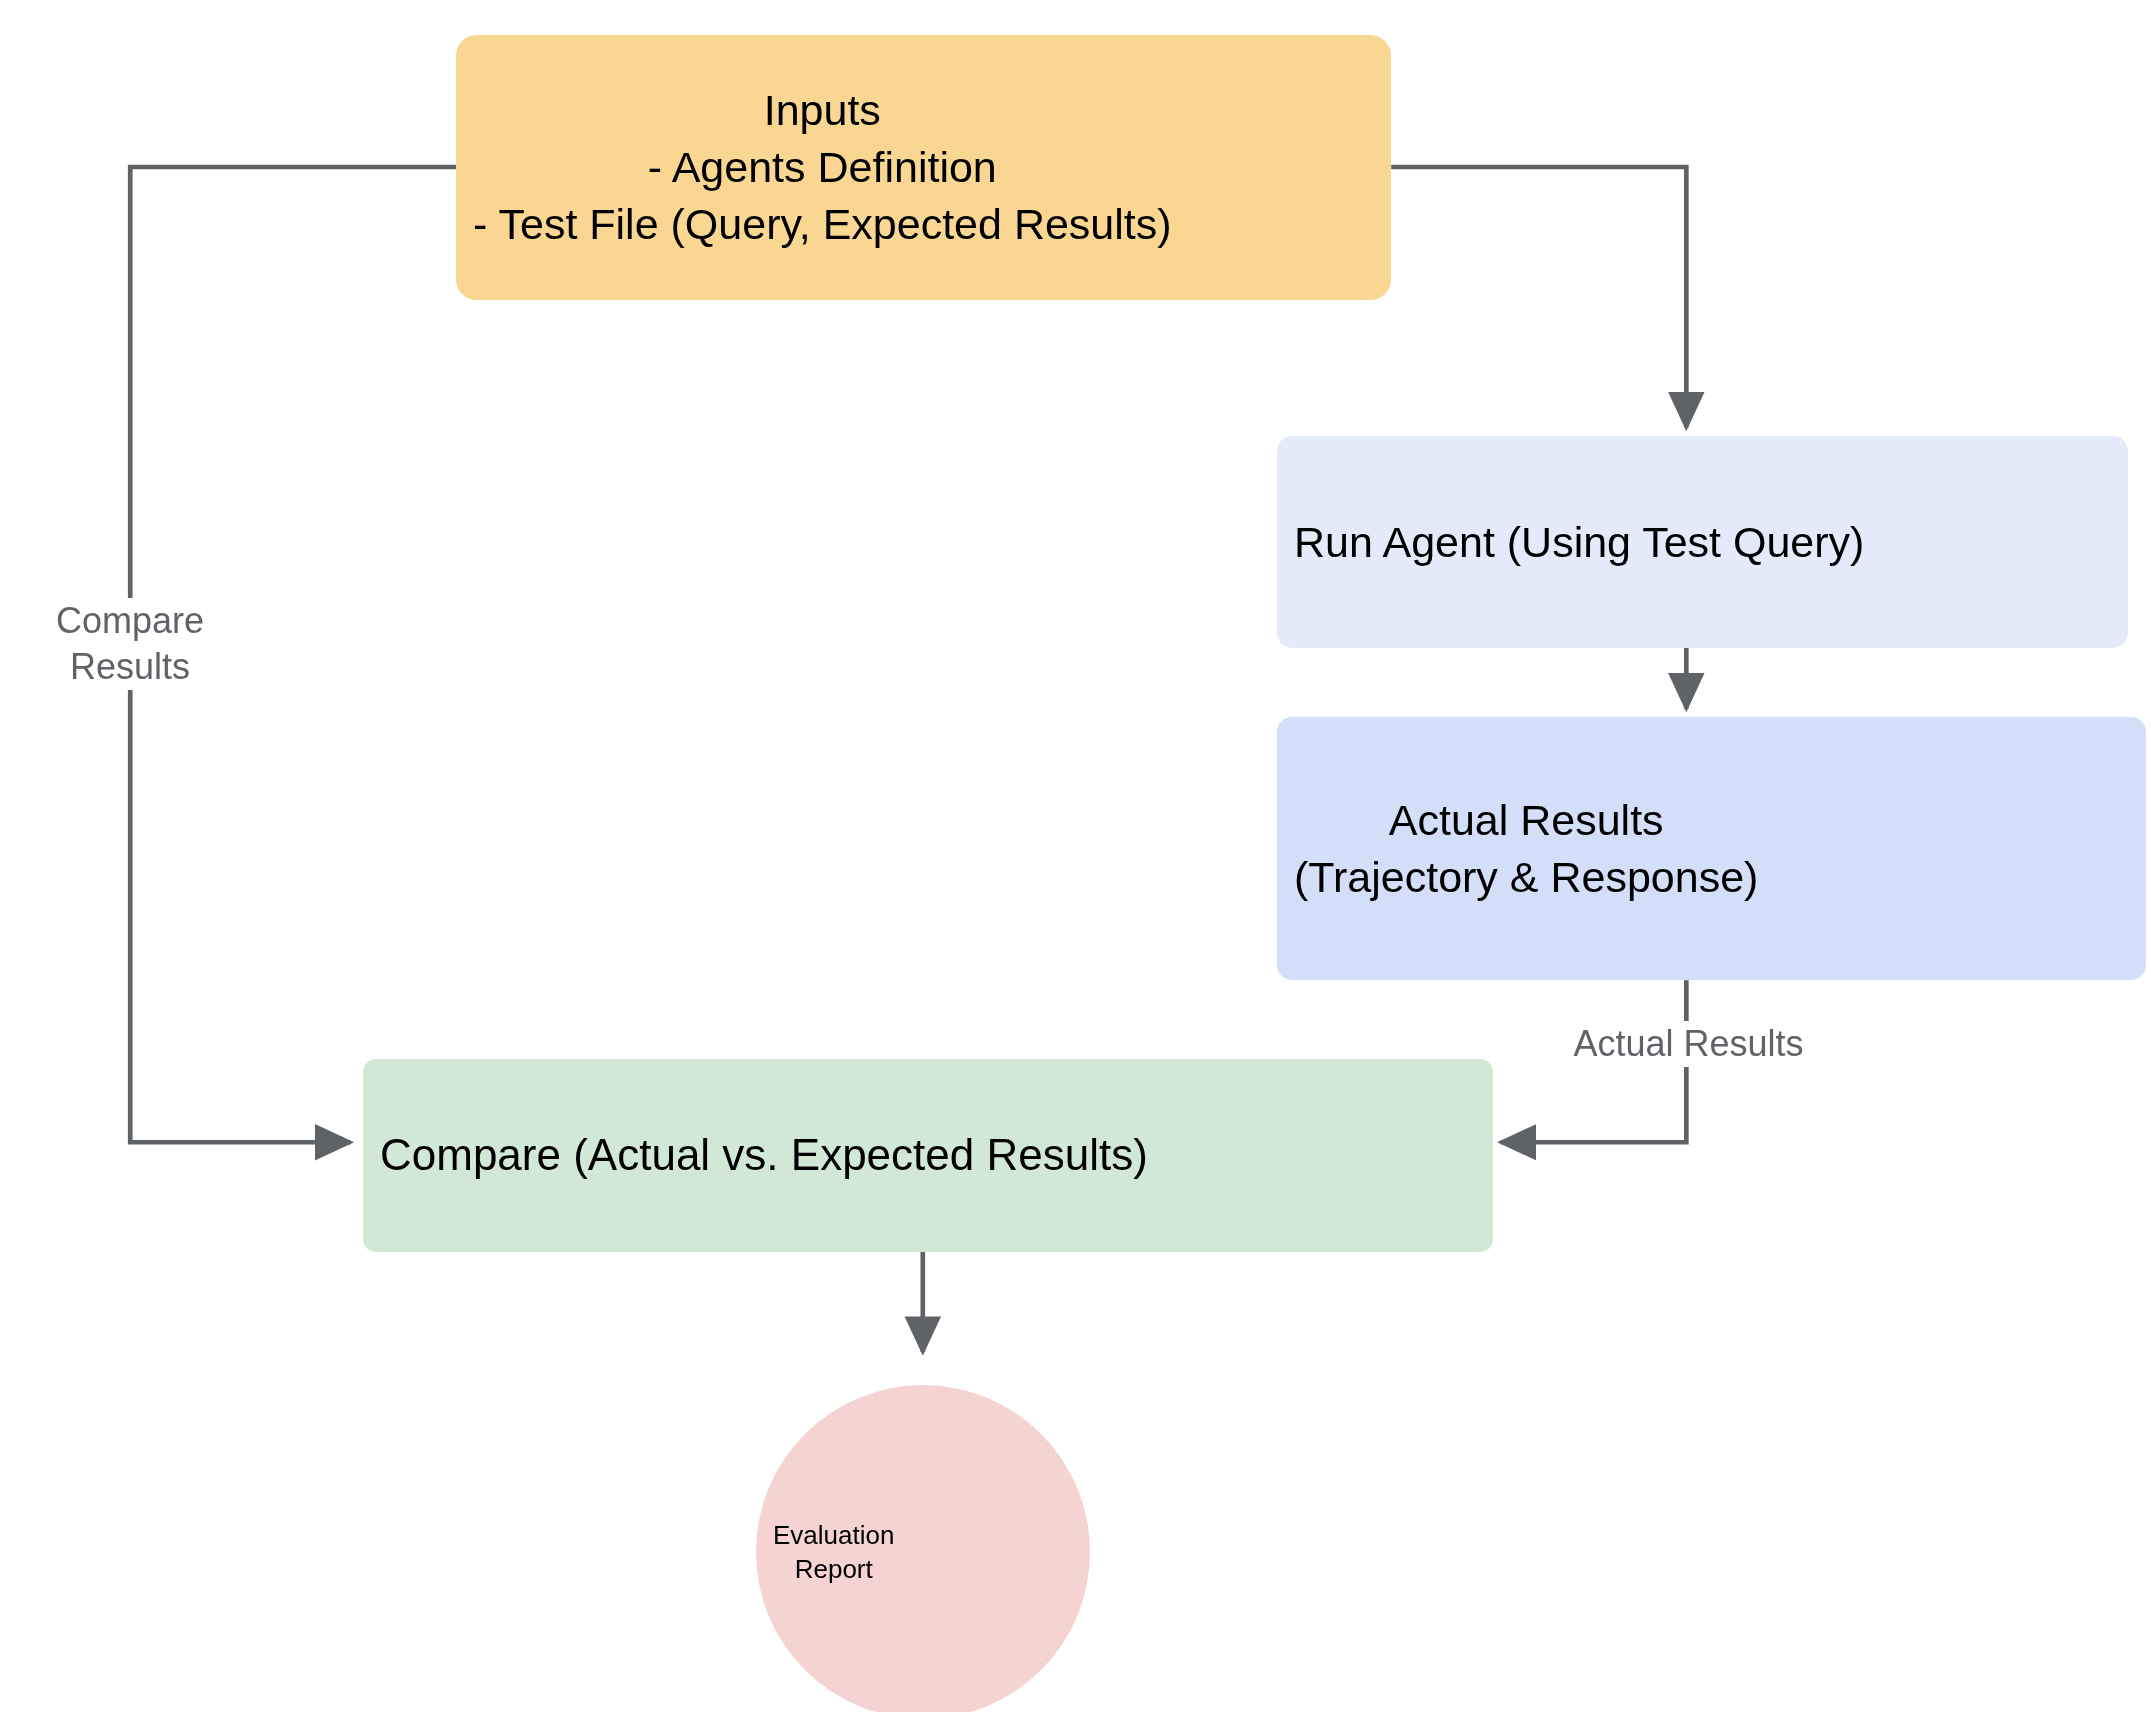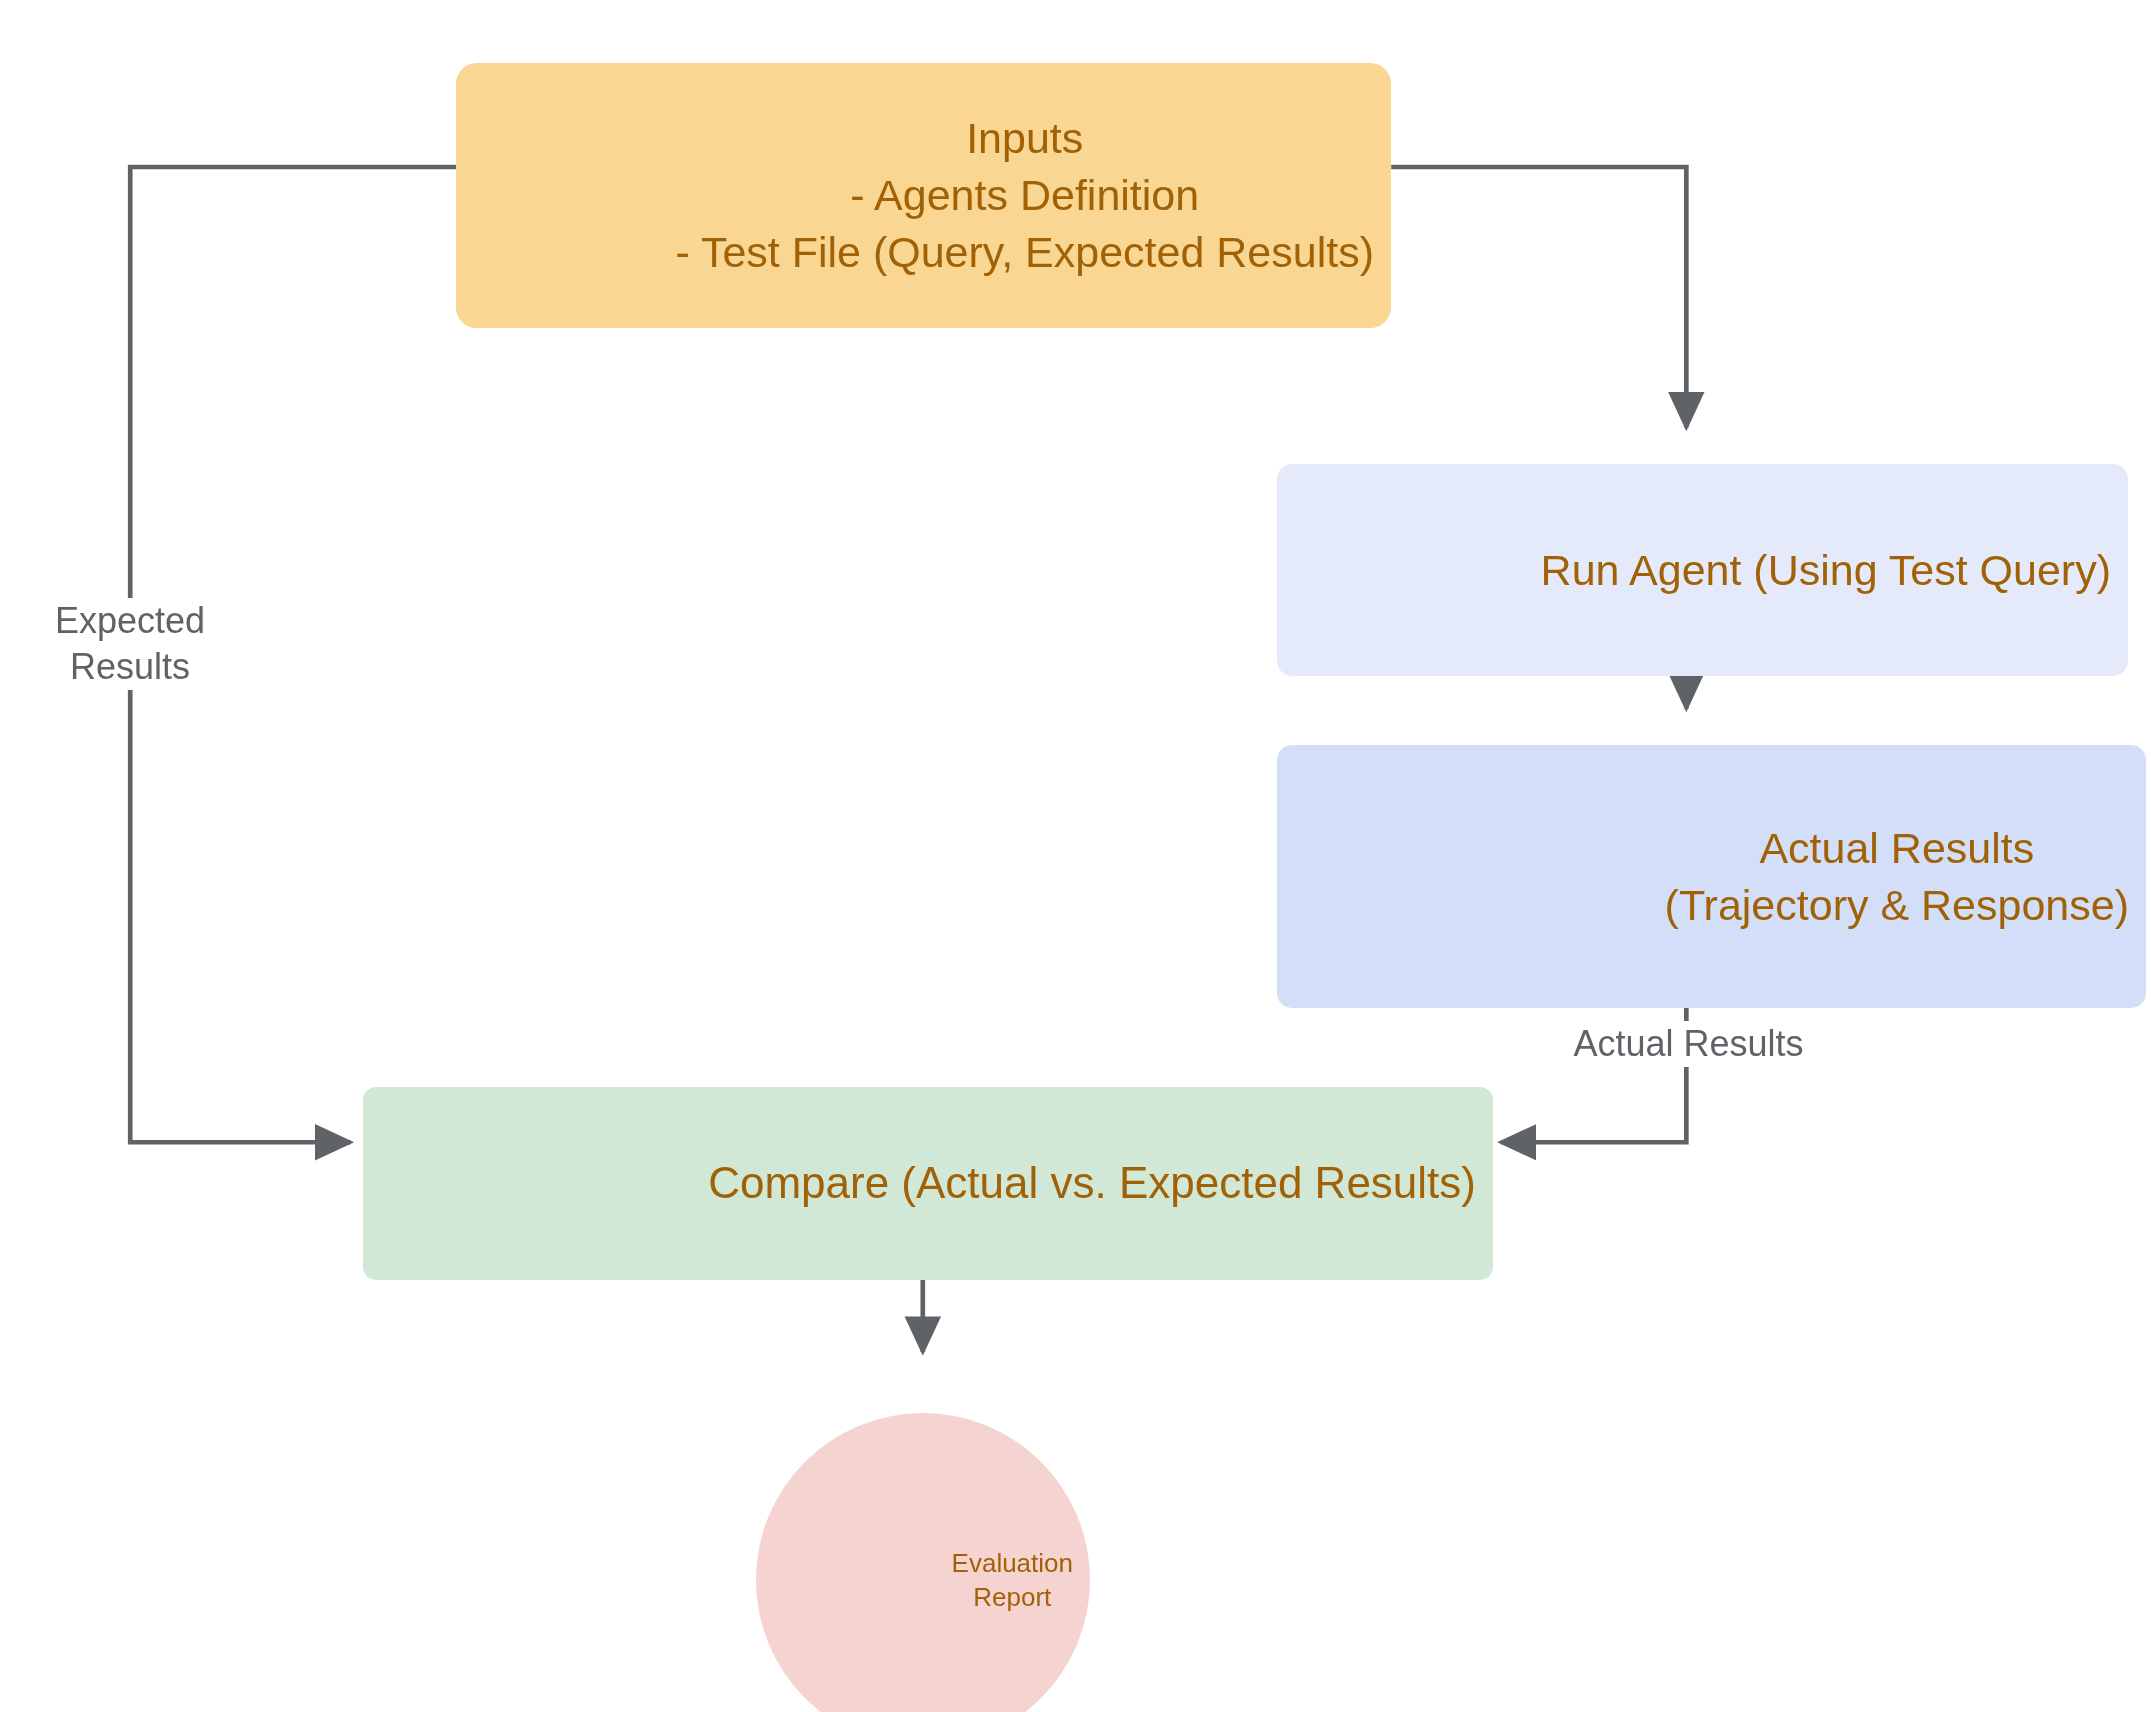--- a/index.html
+++ b/index.html
@@ -24,25 +24,24 @@
     top: 0;
     width: 2151px;
     height: 1713px;
     pointer-events: none;
   }
   .node {
     position: absolute;
     box-sizing: border-box;
     display: flex;
     align-items: center;
-    justify-content: flex-end;
+    justify-content: flex-start;
     text-align: center;
-    color: #a16207;
+    color: #000000;
     line-height: 1.32;
-    margin-top: 28px;
   }
   .node .label {
     white-space: pre-line;
     padding: 0 17px;
   }
 
   
   #node-inputs {
     left: 456px;
     top: 35px;
@@ -159,19 +158,19 @@
 
   <div class="node" id="node-compare">
     <span class="label">Compare (Actual vs. Expected Results)</span>
   </div>
 
   <div class="node" id="node-report">
     <span class="label">Evaluation
 Report</span>
   </div>
 
-  <div class="edge-label" id="edge-label-expected">Expected
+  <div class="edge-label" id="edge-label-expected">Compare
 Results</div>
 
   <div class="edge-label" id="edge-label-actual">Actual Results</div>
 
 </div>
 
 
 </body></html>

